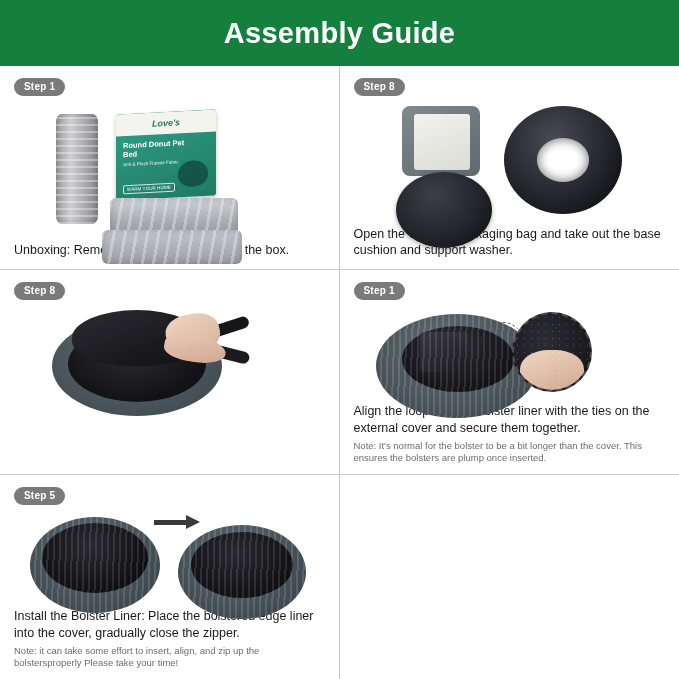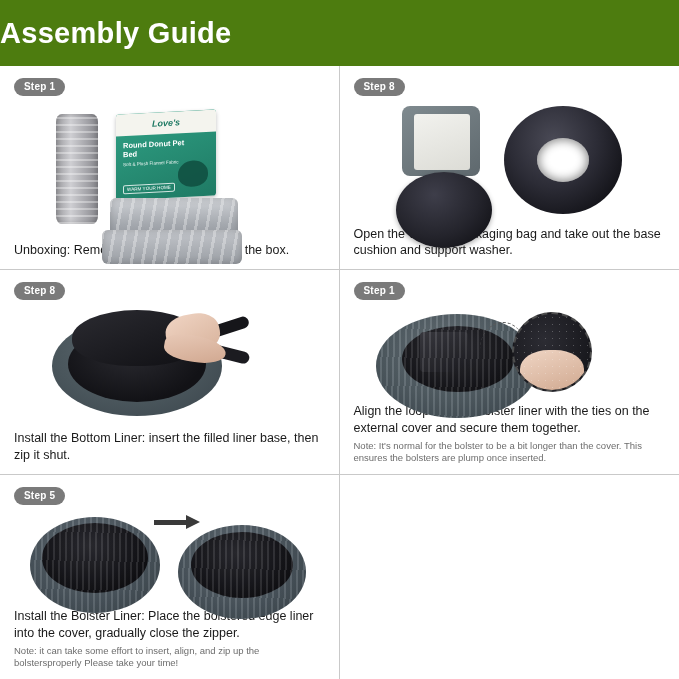--- a/index.html
+++ b/index.html
@@ -18,25 +18,25 @@
     width: 679px;
     height: 679px;
     background: #ffffff;
     box-sizing: border-box;
     display: flex;
     flex-direction: column;
   }
   
   .header {
     height: 66px;
-    background: #4d7c0f;
+    background: #15803d;
     color: #ffffff;
     display: flex;
     align-items: center;
-    justify-content: flex-start;
+    justify-content: center;
     flex: 0 0 auto;
   }
   .header-title {
     font-size: 29px;
     font-weight: bold;
     letter-spacing: 0.3px;
   }
   
   .grid {
     flex: 1 1 auto;
@@ -372,21 +372,20 @@
       <div class="photo">
         <div class="ph s3-bed">
           <div class="s3-inner"></div>
         </div>
         <div class="ph s3-liner"></div>
         <div class="ph s3-strap"></div>
         <div class="ph s3-strap2"></div>
         <div class="ph s3-hand"></div>
         <div class="ph s3-hand2"></div>
       </div>
-      <div class="caption">Install the Bottom Liner: insert the filled liner base, then zip it shut.</div>
     </div>
 
     <div class="cell col2 row2">
       <div class="step-badge">Step 1</div>
       <div class="photo">
         <div class="ph s4-bed">
           <div class="s4-inner"></div>
           <div class="s4-square"></div>
         </div>
         <div class="ph s4-arc"></div>

